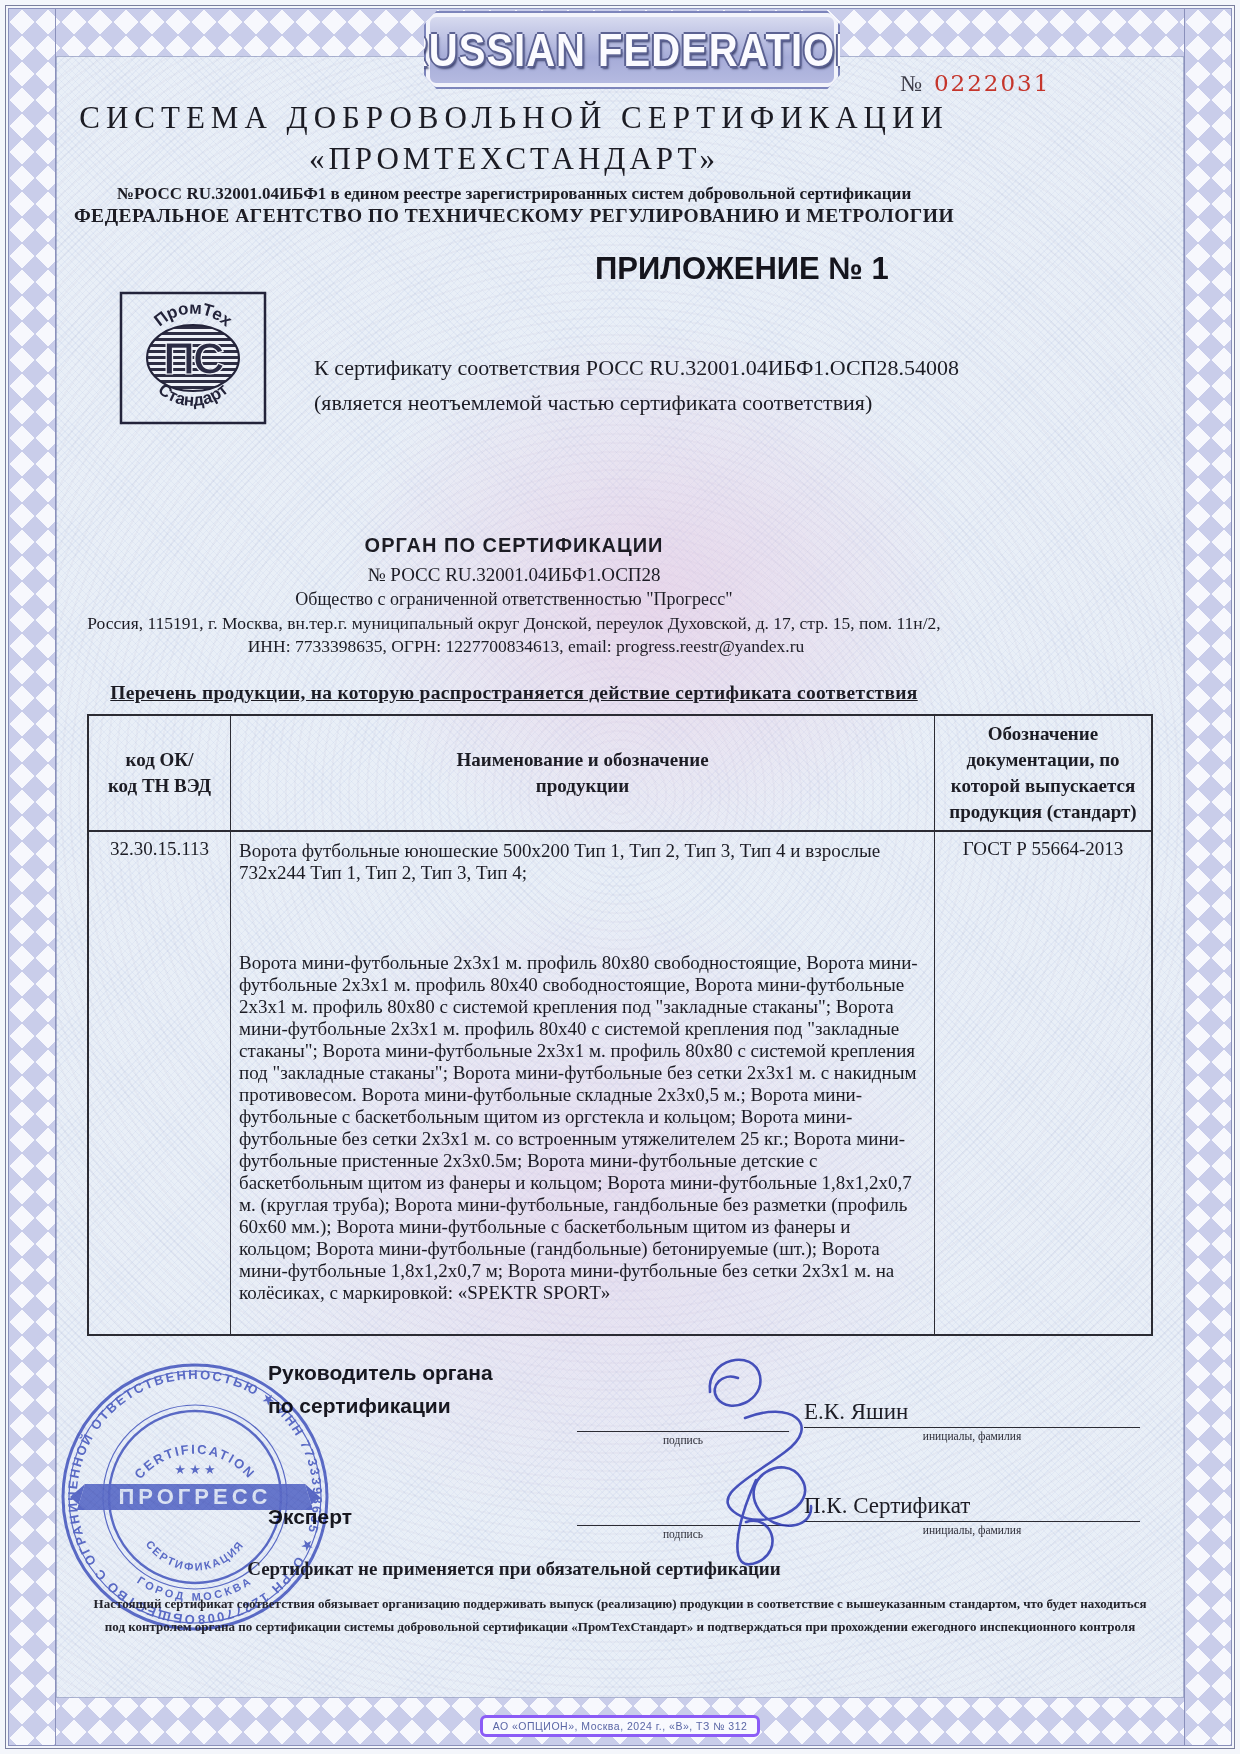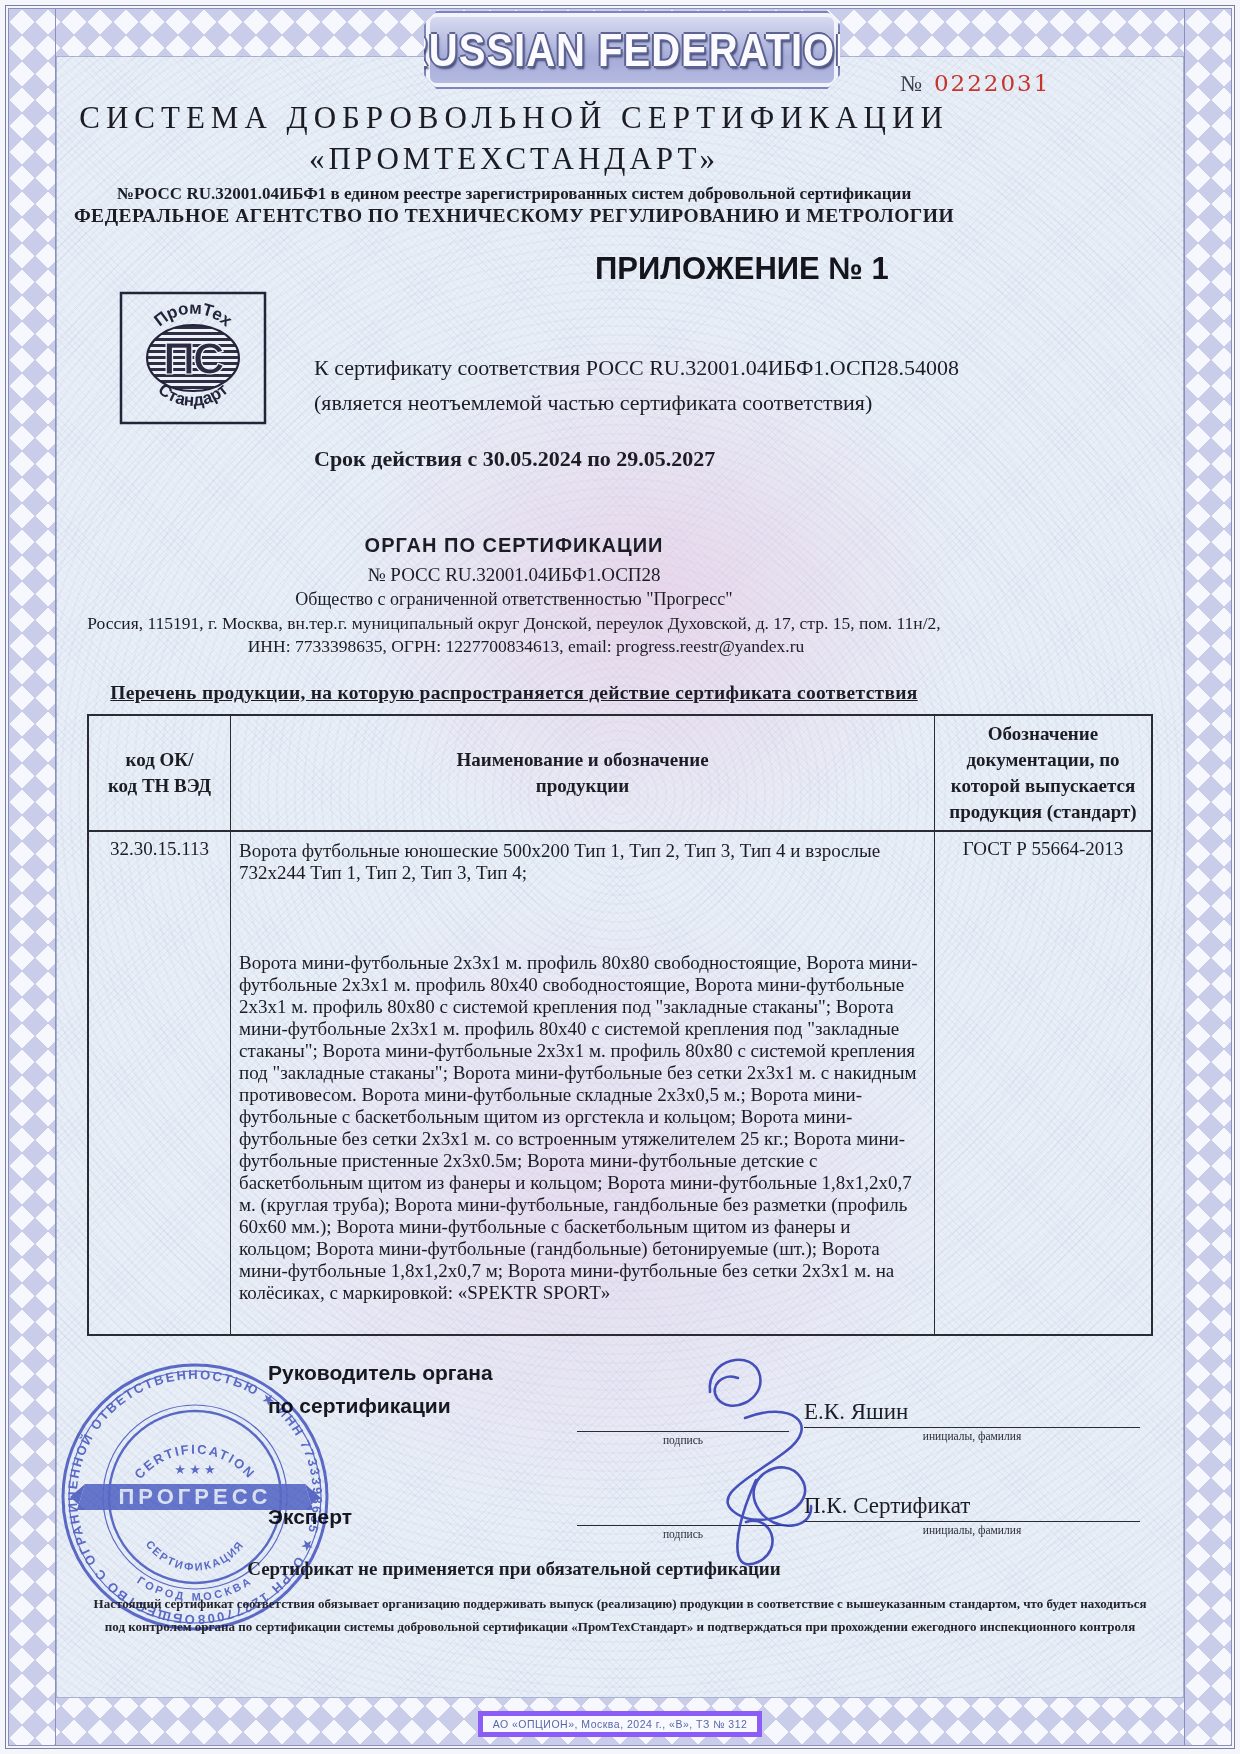--- a/index.html
+++ b/index.html
@@ -102,21 +102,21 @@
   .u-s2{left:577px;top:1528px;width:212px;}
   .u-n1{left:804px;top:1430px;width:336px;}
   .u-n2{left:804px;top:1524px;width:336px;}
   .disclaimer{top:1558px;font-size:19px;font-weight:bold;}
   .footnote{position:absolute;left:68px;top:1592px;width:1104px;text-align:center;
     font-size:13px;font-weight:bold;line-height:23px;color:#23232b;}
   .print-footer{
     position:absolute;left:0;width:1240px;bottom:17px;text-align:center;pointer-events:none;
   }
   .print-footer span{
-    display:inline-block;background:#f8f9fe;border:5px solid #8b5cf6;border-radius:0;
+    display:inline-block;background:#f8f9fe;border:3px solid #8b5cf6;border-radius:6px;
     padding:2px 10px;font-family:"Liberation Sans","DejaVu Sans",sans-serif;
     font-size:10.5px;color:#5a66a6;letter-spacing:.5px;
   }
   
   .stamp{position:absolute;left:50px;top:1352px;opacity:.82;mix-blend-mode:multiply;}
   .signature-ink{position:absolute;left:560px;top:1330px;pointer-events:none;}
 </style>
 </head>
 <body>
 
@@ -160,21 +160,20 @@
     <text x="75" y="84" text-anchor="middle" font-family="Liberation Sans, sans-serif" font-weight="bold" font-size="44" fill="#2b2b44" stroke="#f2f4fa" stroke-width="1.2" letter-spacing="-2">ПС</text>
     <text font-family="Liberation Sans, sans-serif" font-size="17" font-weight="bold" fill="#23233a">
       <textPath href="#arcBot" startOffset="50%" text-anchor="middle">Стандарт</textPath>
     </text>
   </svg>
 
   <div class="to-cert">
     <div>К сертификату соответствия РОСС RU.32001.04ИБФ1.ОСП28.54008</div>
     <div>(является неотъемлемой частью сертификата соответствия)</div>
   </div>
-  <div class="validity">Срок действия с 30.05.2024 по 29.05.2027</div>
 
   <div class="t-center org-head">ОРГАН ПО СЕРТИФИКАЦИИ</div>
   <div class="t-center org-num">№ РОСС RU.32001.04ИБФ1.ОСП28</div>
   <div class="t-center org-name">Общество с ограниченной ответственностью "Прогресс"</div>
   <div class="t-center org-addr">Россия, 115191, г. Москва, вн.тер.г. муниципальный округ Донской, переулок Духовской, д. 17, стр. 15, пом. 11н/2,</div>
   <div class="t-center org-req">ИНН: 7733398635, ОГРН: 1227700834613, email: progress.reestr@yandex.ru</div>
 
   <div class="t-center tbl-caption">Перечень продукции, на которую распространяется действие сертификата соответствия</div>
   <div class="tbl">
     <div class="cell hcell">код ОК/

